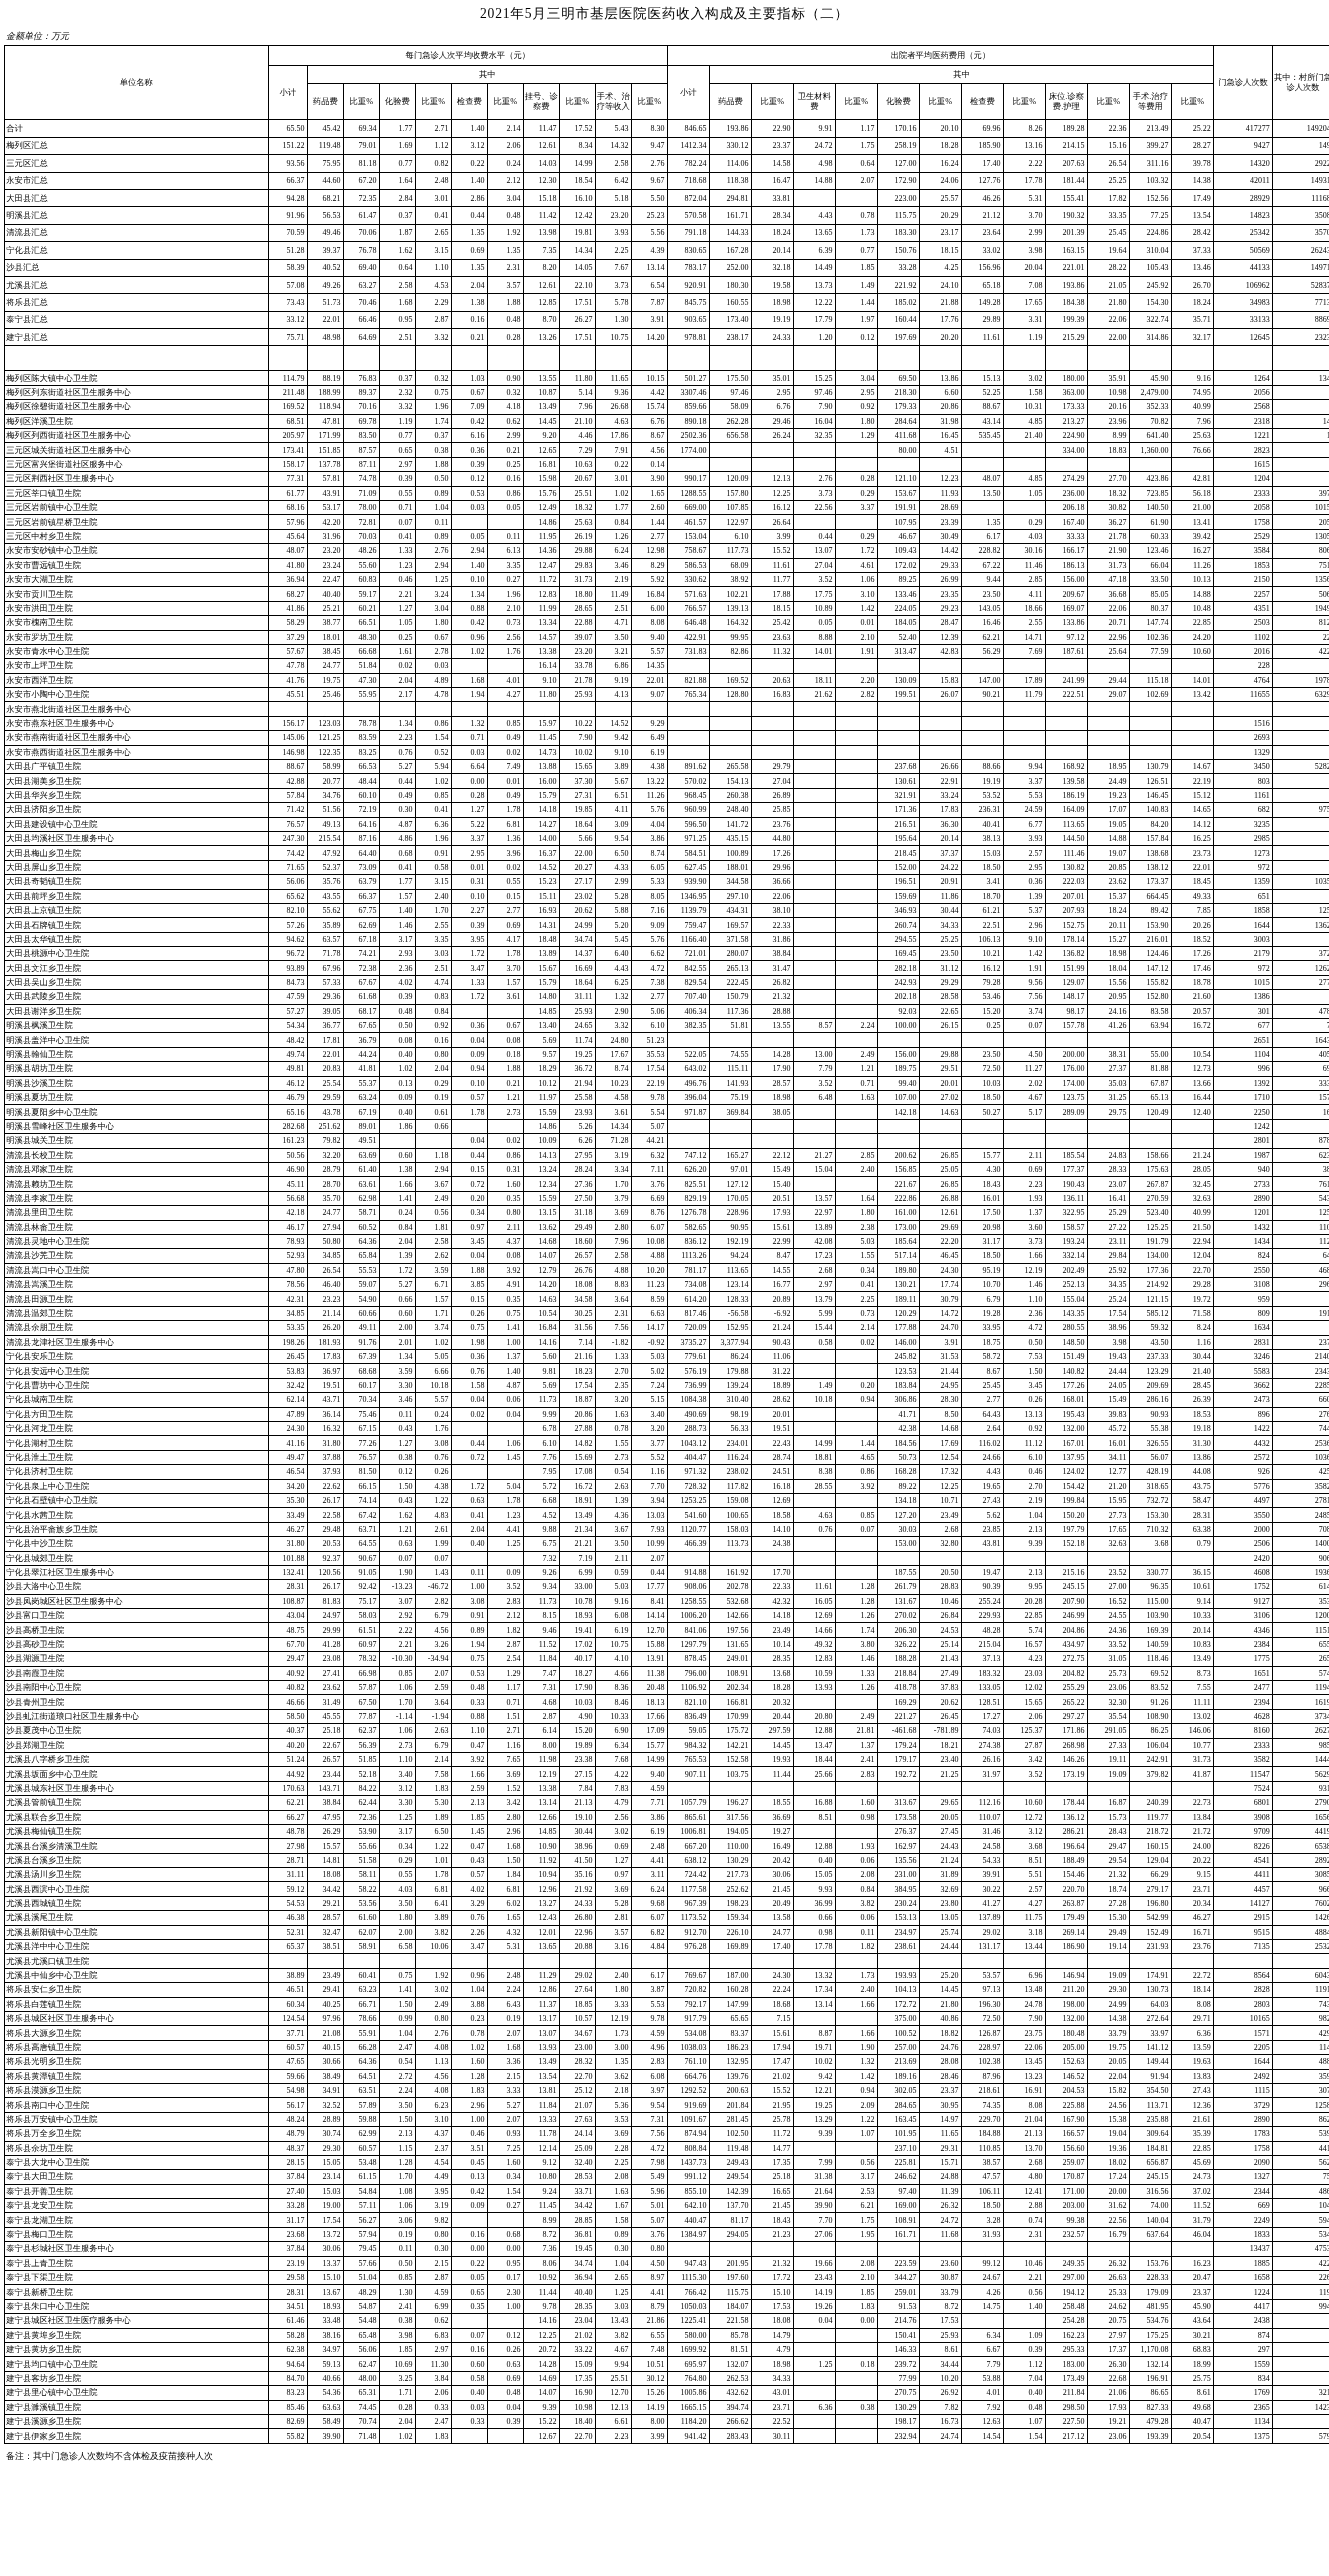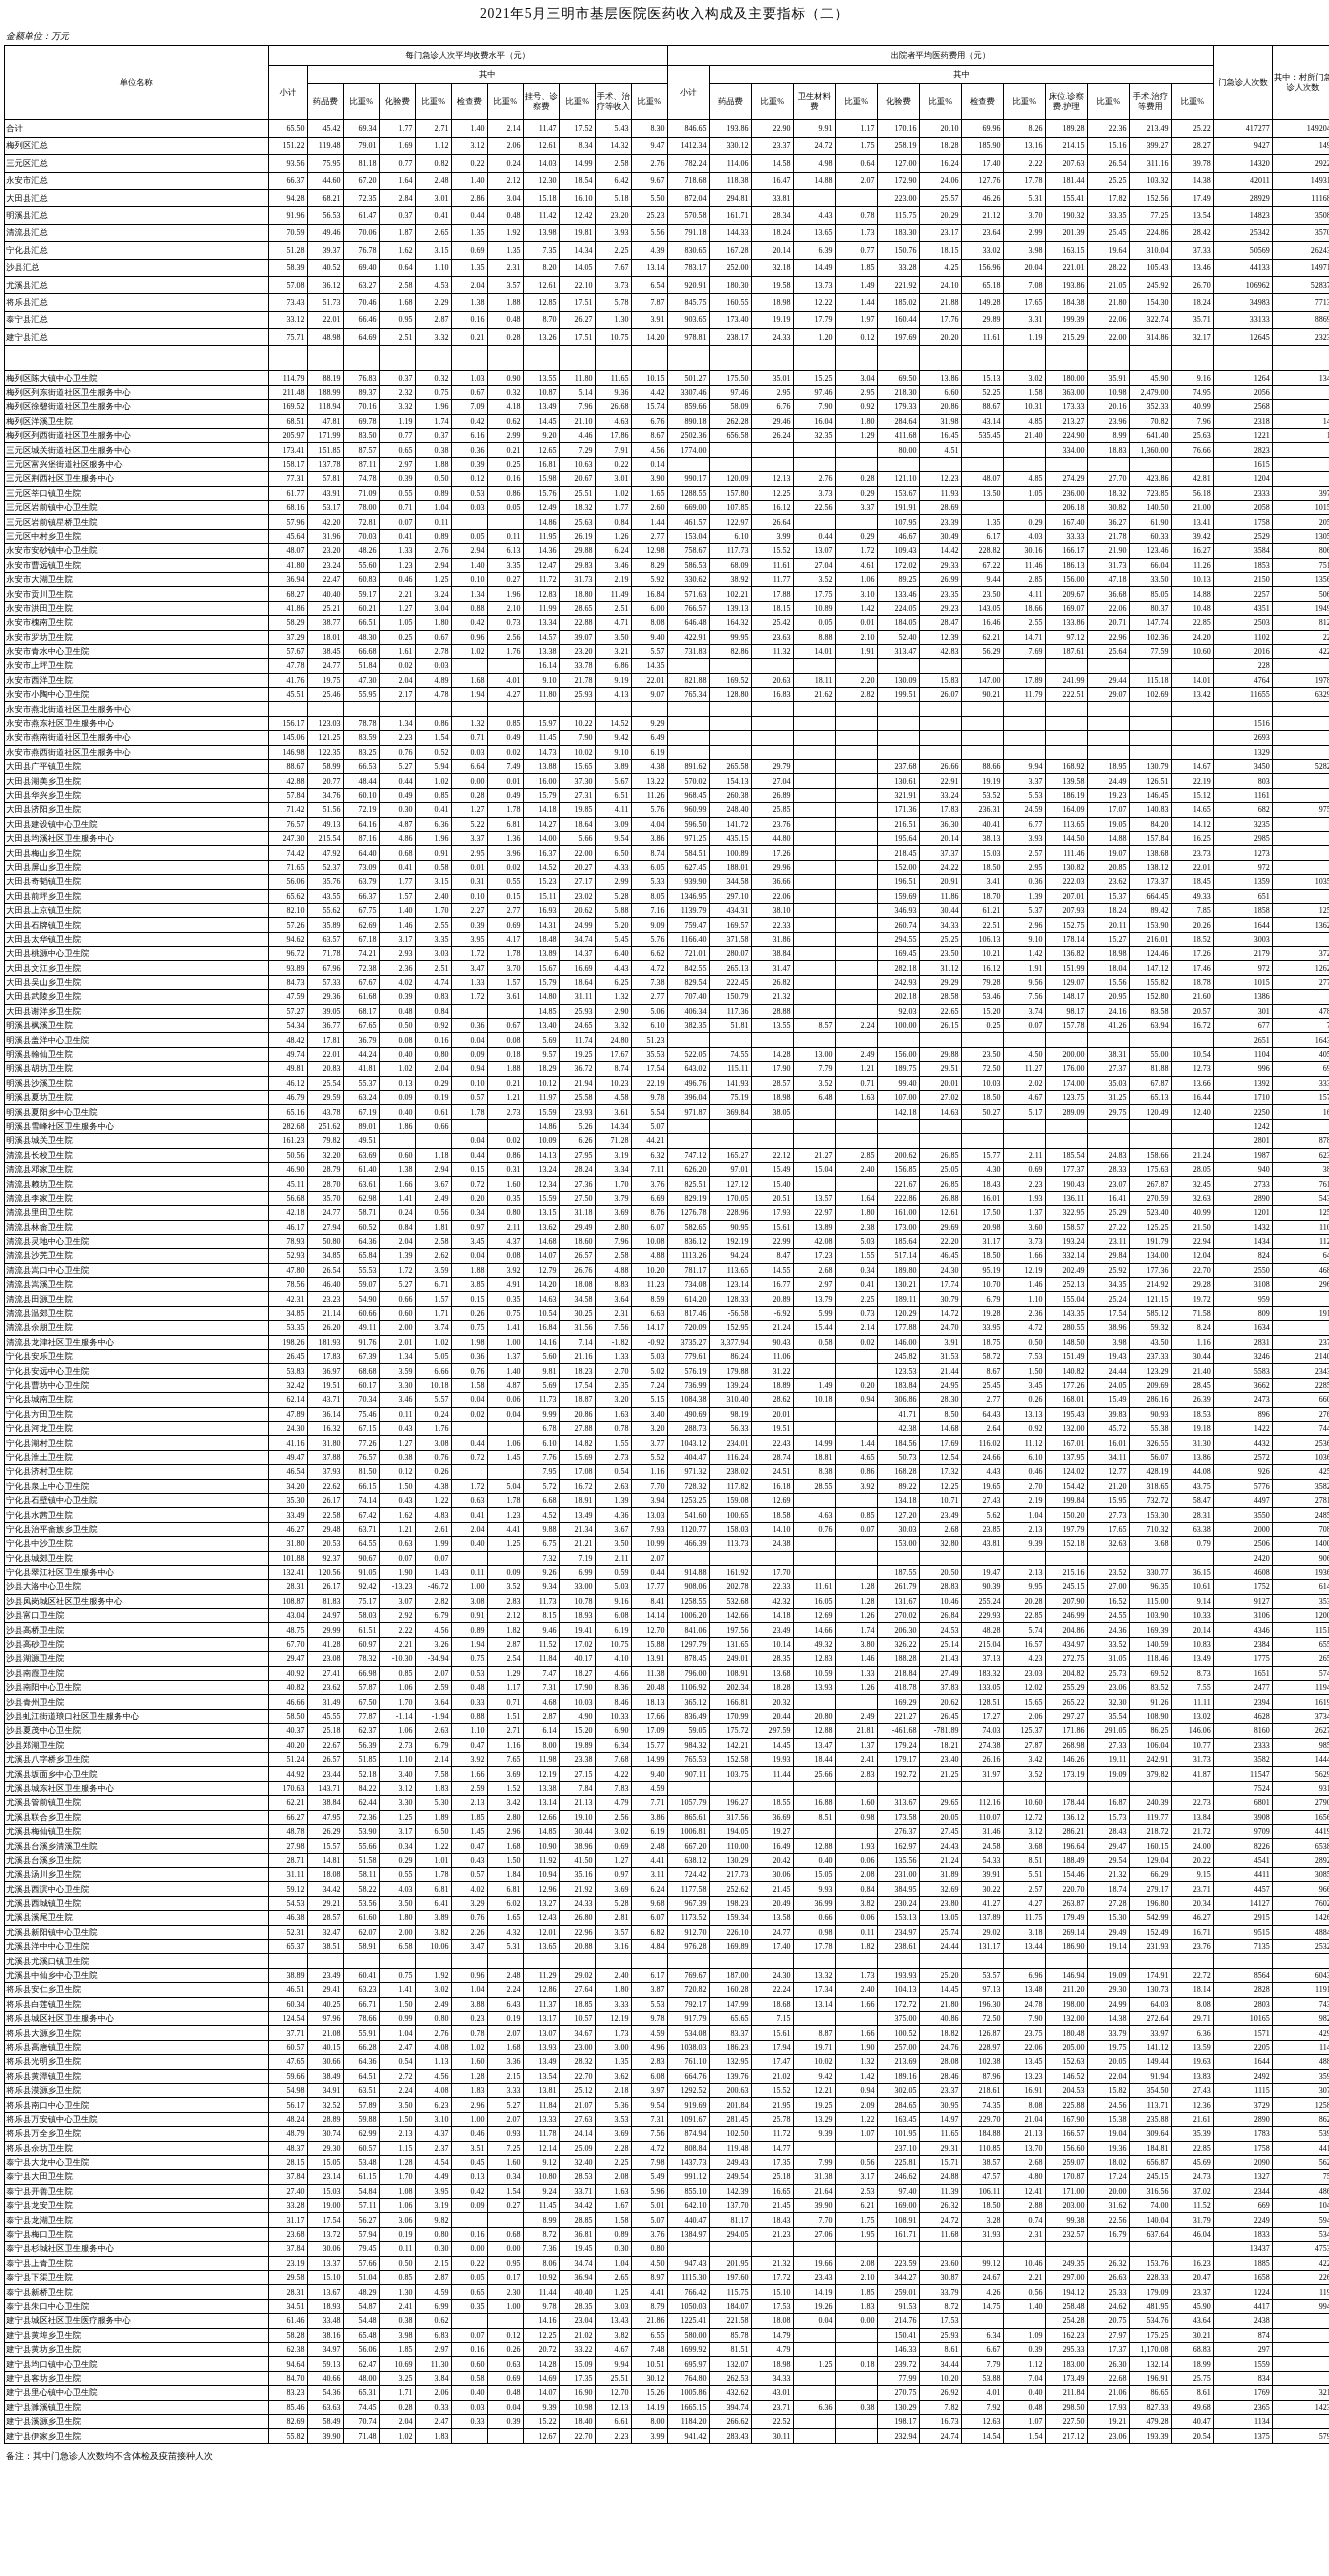--- a/index.html
+++ b/index.html
@@ -350,21 +350,21 @@
         <td class="num">221.01</td>
         <td class="num">28.22</td>
         <td class="num">105.43</td>
         <td class="num">13.46</td>
         <td class="num">44133</td>
         <td class="num">14971</td>
       </tr>
       <tr class="t">
         <td class="name">尤溪县汇总</td>
         <td class="num">57.08</td>
-        <td class="num">36.12</td>
+        <td class="num">49.26</td>
         <td class="num">63.27</td>
         <td class="num">2.58</td>
         <td class="num">4.53</td>
         <td class="num">2.04</td>
         <td class="num">3.57</td>
         <td class="num">12.61</td>
         <td class="num">22.10</td>
         <td class="num">3.73</td>
         <td class="num">6.54</td>
         <td class="num">920.91</td>
@@ -3173,21 +3173,21 @@
         <td class="num">31.49</td>
         <td class="num">67.50</td>
         <td class="num">1.70</td>
         <td class="num">3.64</td>
         <td class="num">0.33</td>
         <td class="num">0.71</td>
         <td class="num">4.68</td>
         <td class="num">10.03</td>
         <td class="num">8.46</td>
         <td class="num">18.13</td>
-        <td class="num">365.12</td>
+        <td class="num">821.10</td>
         <td class="num">166.81</td>
         <td class="num">20.32</td>
         <td class="num"></td>
         <td class="num"></td>
         <td class="num">169.29</td>
         <td class="num">20.62</td>
         <td class="num">128.51</td>
         <td class="num">15.65</td>
         <td class="num">265.22</td>
         <td class="num">32.30</td>

